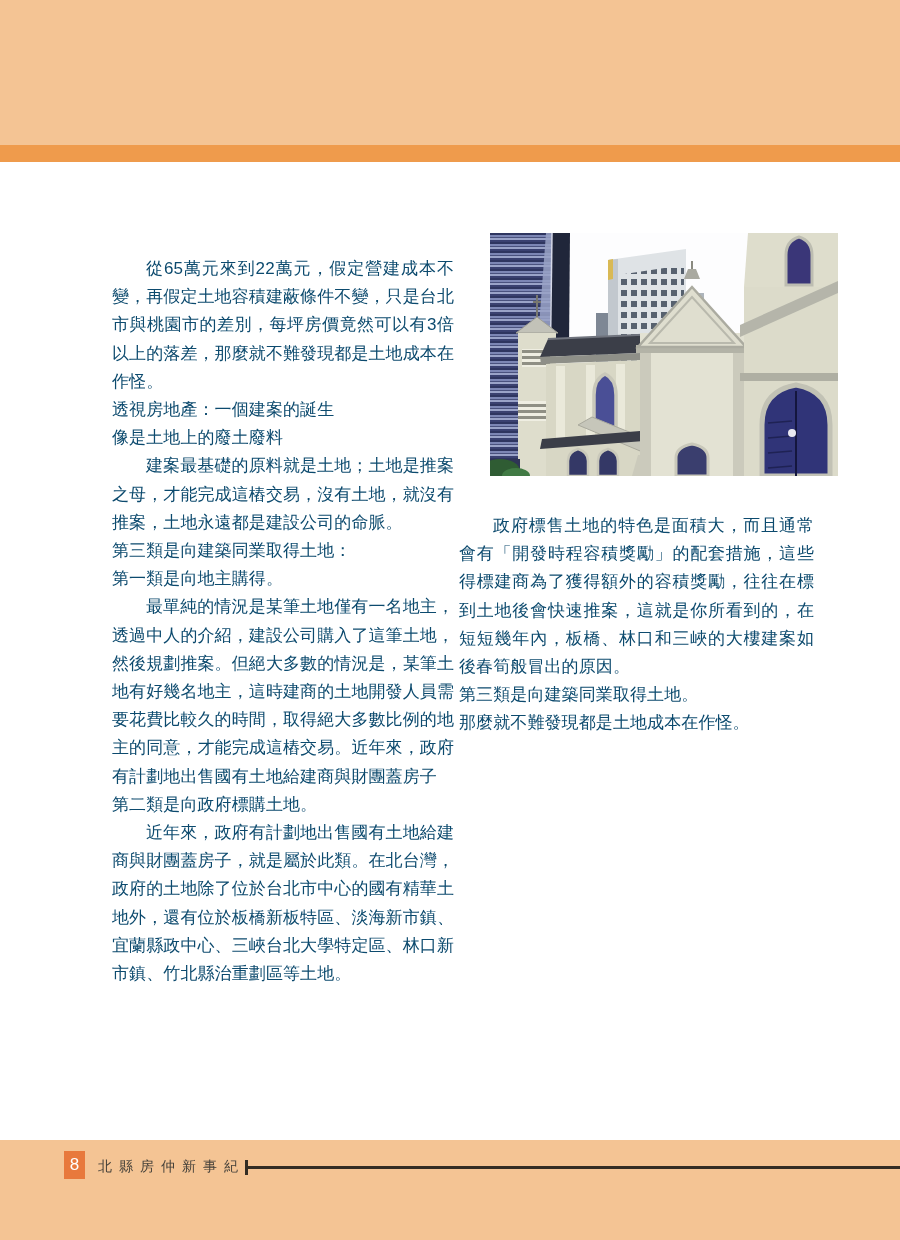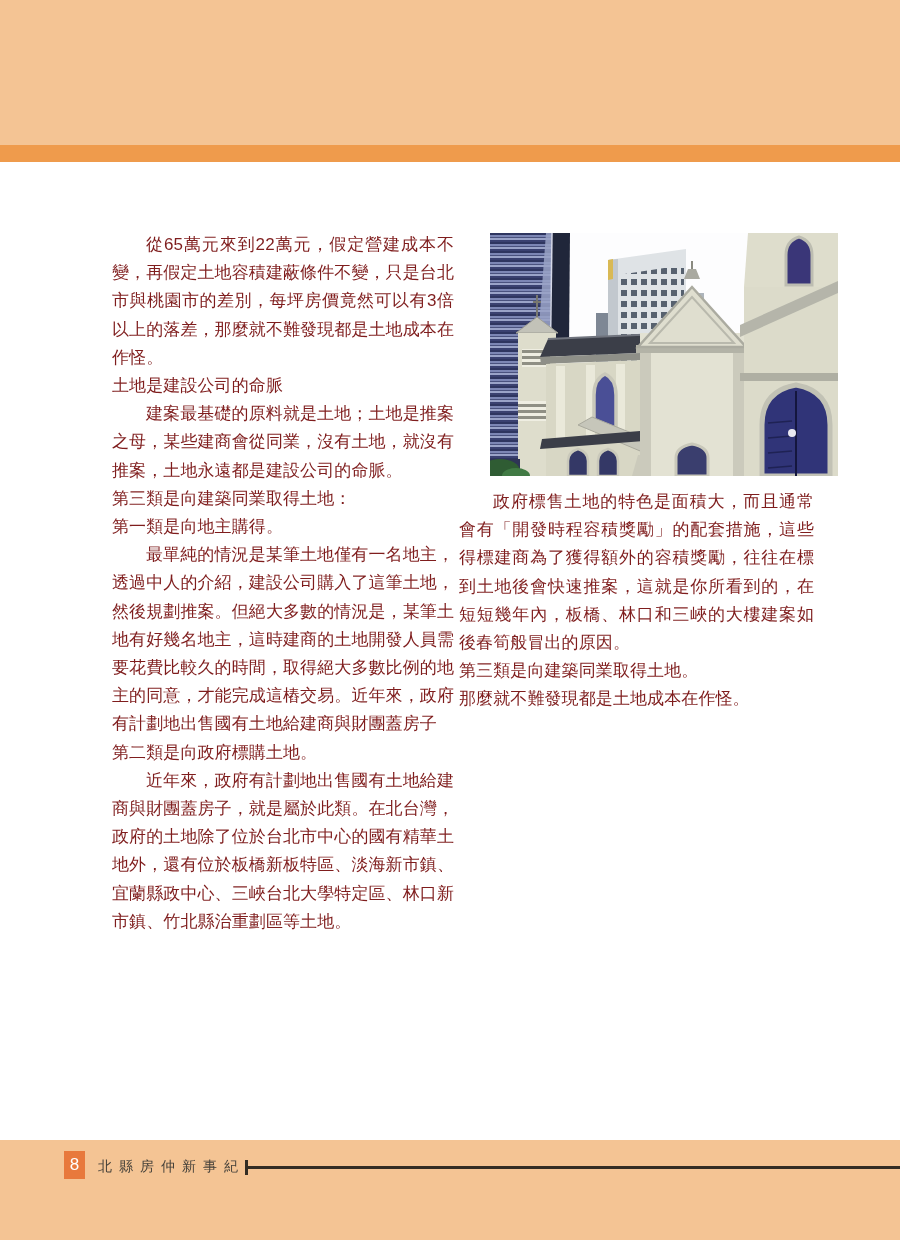--- a/index.html
+++ b/index.html
@@ -5,21 +5,21 @@
   html,body{margin:0;padding:0;background:#ffffff;}
   .page{
     position:relative;width:900px;height:1240px;overflow:hidden;
     background:#ffffff;font-family:"Liberation Sans",sans-serif;
   }
   
   .band-top-light{position:absolute;left:0;top:0;width:900px;height:145px;background:#F4C494;}
   .band-top-dark{position:absolute;left:0;top:145px;width:900px;height:17px;background:#EF9B4C;}
   .band-bottom{position:absolute;left:0;top:1140px;width:900px;height:100px;background:#F4C494;}
   
-  .col{position:absolute;color:#7f1d1d;}
+  .col{position:absolute;color:#0c4a6e;margin-top:24px;}
   .col-left{left:112px;top:231px;width:342px;}
   .col-right{left:459px;top:488px;width:355px;}
   .col p{
     margin:0;font-size:17px;line-height:28.2px;
     text-align:justify;text-justify:inter-ideograph;
     letter-spacing:0.1px;
   }
   .col p.indent{text-indent:2em;}
   .col p.heading{text-indent:0;}
   
@@ -133,22 +133,23 @@
       <circle cx="302" cy="200" r="4" fill="#E9E9F2"></circle>
 
       <rect x="0" y="226" width="30" height="17" fill="#2E3456"></rect>
       <ellipse cx="10" cy="238" rx="20" ry="12" fill="#2F5C33"></ellipse>
       <ellipse cx="26" cy="243" rx="14" ry="8" fill="#417A44"></ellipse>
     </svg>
   </div>
 
   <div class="col col-left">
       <p class="indent">從65萬元來到22萬元，假定營建成本不變，再假定土地容積建蔽條件不變，只是台北市與桃園市的差別，每坪房價竟然可以有3倍以上的落差，那麼就不難發現都是土地成本在作怪。</p>
-      <p class="heading">土地是建設公司的命脈</p>
-      <p class="indent">建案最基礎的原料就是土地；土地是推案之母，某些建商會從同業，沒有土地，就沒有推案，土地永遠都是建設公司的命脈。</p>
+      <p class="heading">透視房地產：一個建案的誕生</p>
+      <p class="heading">像是土地上的廢土廢料</p>
+      <p class="indent">建案最基礎的原料就是土地；土地是推案之母，才能完成這樁交易，沒有土地，就沒有推案，土地永遠都是建設公司的命脈。</p>
       <p class="heading">第三類是向建築同業取得土地：</p>
       <p class="heading">第一類是向地主購得。</p>
       <p class="indent">最單純的情況是某筆土地僅有一名地主，透過中人的介紹，建設公司購入了這筆土地，然後規劃推案。但絕大多數的情況是，某筆土地有好幾名地主，這時建商的土地開發人員需要花費比較久的時間，取得絕大多數比例的地主的同意，才能完成這樁交易。近年來，政府有計劃地出售國有土地給建商與財團蓋房子</p>
       <p class="heading">第二類是向政府標購土地。</p>
       <p class="indent">近年來，政府有計劃地出售國有土地給建商與財團蓋房子，就是屬於此類。在北台灣，政府的土地除了位於台北市中心的國有精華土地外，還有位於板橋新板特區、淡海新市鎮、宜蘭縣政中心、三峽台北大學特定區、林口新市鎮、竹北縣治重劃區等土地。</p>
     </div>
   <div class="col col-right">
       <p class="indent">政府標售土地的特色是面積大，而且通常會有「開發時程容積獎勵」的配套措施，這些得標建商為了獲得額外的容積獎勵，往往在標到土地後會快速推案，這就是你所看到的，在短短幾年內，板橋、林口和三峽的大樓建案如後春筍般冒出的原因。</p>
       <p class="heading">第三類是向建築同業取得土地。</p>
       <p class="heading">那麼就不難發現都是土地成本在作怪。</p>

